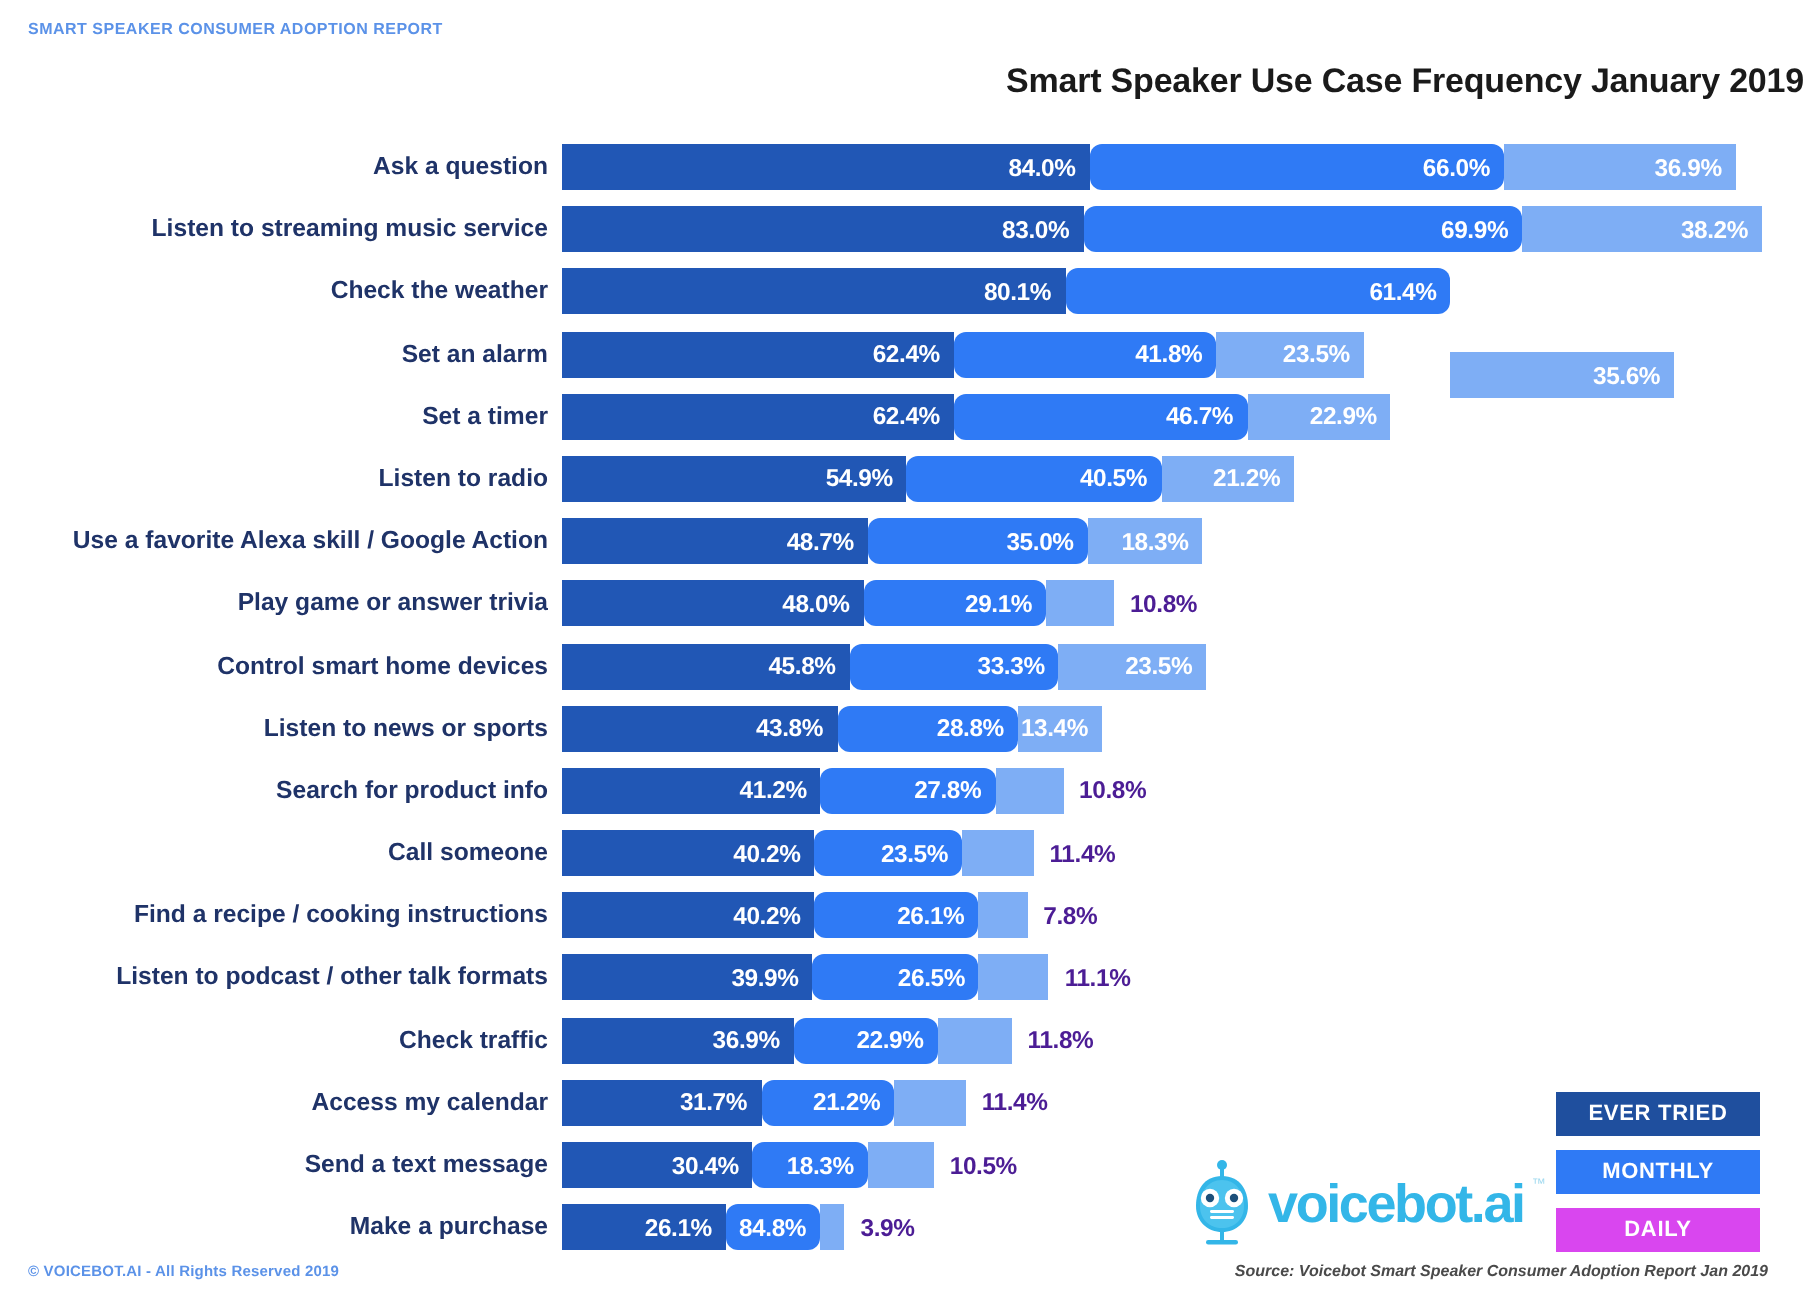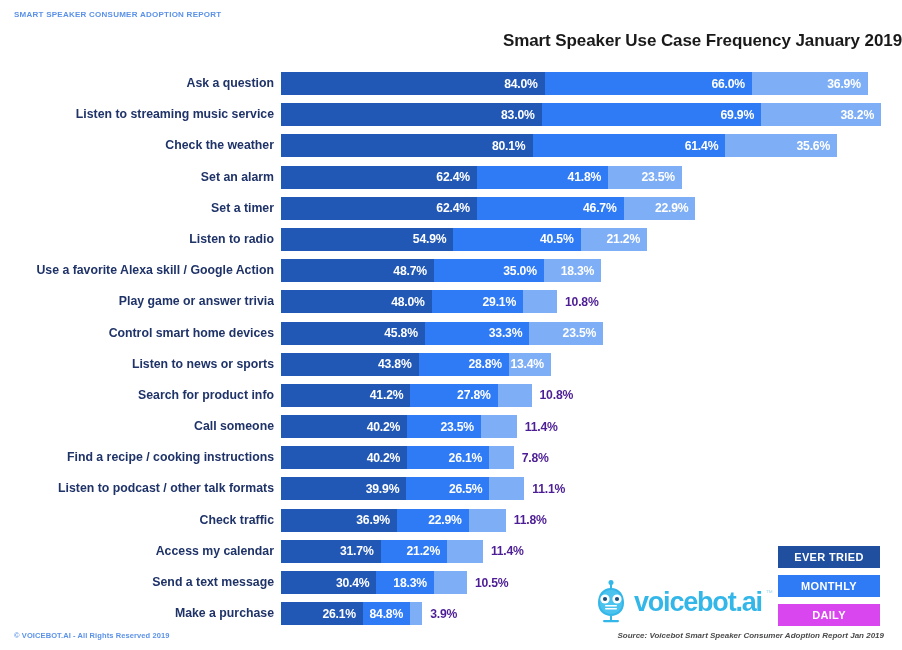--- a/index.html
+++ b/index.html
@@ -78,21 +78,21 @@
   }
   .seg .val {
     font-size: 12.2px;
     font-weight: bold;
     color: #ffffff;
     padding-right: 7px;
     white-space: nowrap;
     letter-spacing: -0.2px;
   }
   .seg.s1 { background: #2157b5; }
-  .seg.s2 { background: #2f7af5; }
+  .seg.s2 { background: #2f7af5; border-radius: 6px; }
   .seg.s3 { background: #7eaef5; }
   .seg.s3.outside { justify-content: flex-start; }
   .val.outside {
     position: absolute;
     left: 100%;
     padding-left: 8px;
     padding-right: 0;
     color: #4c1d95;
     font-weight: bold;
   }
@@ -206,21 +206,21 @@
       </div>
       <div class="row">
         <div class="row-label">Check the weather</div>
         <div class="bars">
           <div class="seg s1" style="width: 251.514px;">
             <span class="val">80.1%</span>
           </div>
           <div class="seg s2" style="width: 192.796px;">
             <span class="val">61.4%</span>
           </div>
-          <div class="seg s3" style="width: 111.784px;">
+          <div class="seg s3" style="width: 111.784px; margin-top: 42px;">
             <span class="val">35.6%</span>
           </div>
         </div>
       </div>
       <div class="row">
         <div class="row-label">Set an alarm</div>
         <div class="bars">
           <div class="seg s1" style="width: 195.936px;">
             <span class="val">62.4%</span>
           </div>

